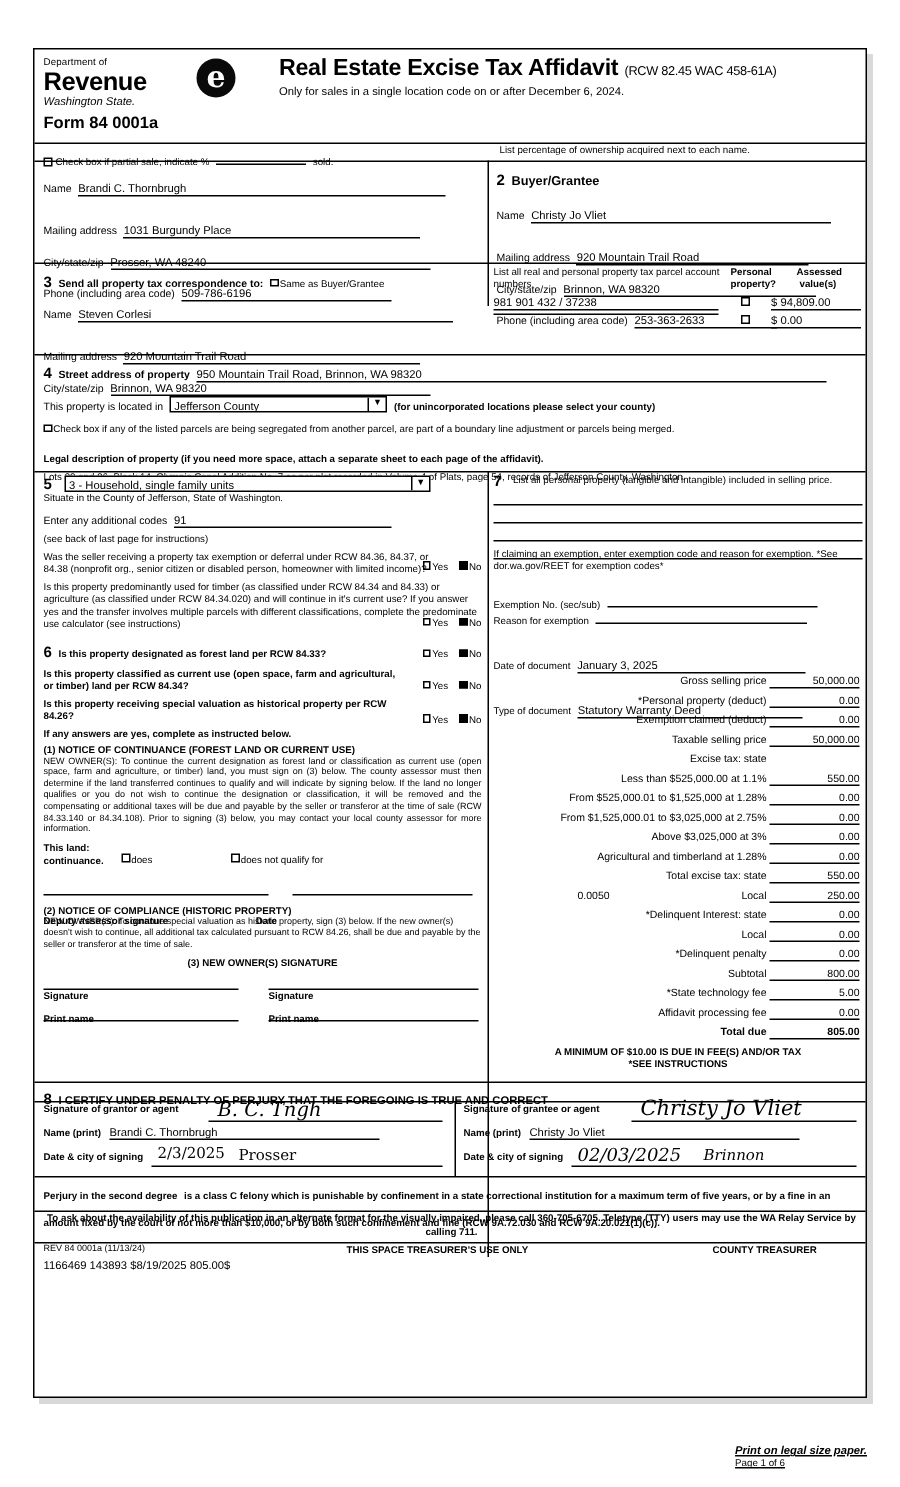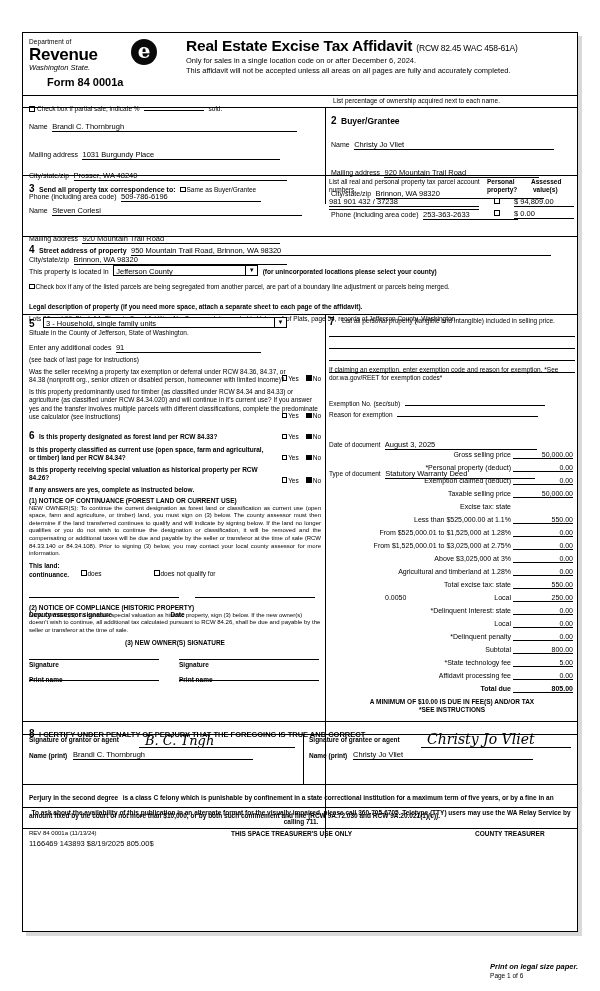--- a/index.html
+++ b/index.html
@@ -34,21 +34,21 @@
   }
   .shadow {
     position: absolute;
     left: 26px;
     top: 36px;
     width: 556px;
     height: 900px;
     background: #d9d9d9;
     z-index: 0;
   }
-  .sheet, .footer-note { z-index: 2; }
+  .sheet, .footer-note { z-index: 2; text-decoration: underline; }
 
   
   .hdr {
     position: relative;
     height: 62px;
     border-bottom: 1px solid #000;
   }
   .dept {
     position: absolute;
     left: 6px; top: 5px;
@@ -68,21 +68,20 @@
     font-weight: bold;
     text-align: center;
     line-height: 25px;
     font-family: "DejaVu Serif", serif;
   }
   .formno {
     position: absolute;
     left: 6px; top: 43px;
     font-size: 11px;
     font-weight: bold;
-    margin-left: 18px;
   }
   .titleblk {
     position: absolute;
     left: 163px; top: 4px;
     right: 4px;
   }
   .titleblk h1 {
     margin: 0;
     font-size: 15.5px;
     font-weight: bold;
@@ -193,21 +192,20 @@
       <div class="dept">
         <div class="d1">Department of</div>
         <div class="d2">Revenue</div>
         <div class="d3">Washington State.</div>
       </div>
       <div class="swirl">e</div>
       <div class="formno">Form 84 0001a</div>
       <div class="titleblk">
         <h1><span>Real Estate Excise Tax Affidavit</span> <span class="rcw">(RCW 82.45 WAC 458-61A)</span></h1>
         <p>Only for sales in a single location code on or after December 6, 2024.</p>
-        <p>This affidavit will not be accepted unless all areas on all pages are fully and accurately completed.</p>
       </div>
     </div>
 
     <div class="row" style="left:6px; top:64px; width:300px;">
       <span class="cb"></span><span class="t65">Check box if partial sale, indicate %</span>
       <span class="ul-val t65" style="width:60px;"></span>
       <span class="t65">sold.</span>
     </div>
     <div class="row t65" style="left:310px; top:64px;">List percentage of ownership acquired next to each name.</div>
 
@@ -438,21 +436,21 @@
       <span class="t65">Reason for exemption</span>
       <span class="ul-val" style="width:141px; height:8px;"></span>
     </div>
 
     <div class="row" style="left:306px; top:388px; width:246px;">
       <span class="t65">Type of document</span>
       <span class="ul-val t75" style="width:150px;margin-top:48px;">Statutory Warranty Deed</span>
     </div>
     <div class="row" style="left:306px; top:400px; width:246px;">
       <span class="t65">Date of document</span>
-      <span class="ul-val t75" style="width:152px;">August 3, 2025</span>
+      <span class="ul-val t75" style="width:152px;">January 3, 2025</span>
     </div>
 
     <div class="mrow" style="top:418px;">
       <span class="mlab">Gross selling price</span>
       <span class="mval">50,000.00</span>
     </div>
     <div class="mrow" style="top:431px;">
       <span class="mlab">*Personal property (deduct)</span>
       <span class="mval">0.00</span>
     </div>
@@ -538,32 +536,44 @@
     <div class="row" style="left:6px; top:703px; width:268px;">
       <div style="position:relative; height:16px;">
         <span class="t65 b" style="position:absolute; left:0; top:0;">Signature of grantor or agent</span>
         <span class="hand" style="position:absolute; left:116px; top:-3px; font-size:13px; font-style:italic;">B. C. Tngh</span>
         <span style="position:absolute; left:110px; top:11px; width:156px; border-bottom:1px solid #000;"></span>
       </div>
       <div style="position:relative; height:14px;">
         <span class="t65 b" style="position:absolute; left:0; top:0;">Name (print)</span>
         <span class="ul-val t75" style="position:absolute; left:44px; top:-2px; width:180px;">Brandi C. Thornbrugh</span>
       </div>
+      <div style="position:relative; height:16px;">
+        <span class="t65 b" style="position:absolute; left:0; top:2px;">Date &amp; city of signing</span>
+        <span class="hand" style="position:absolute; left:76px; top:-2px; font-size:10px;">2/3/2025</span>
+        <span class="hand" style="position:absolute; left:130px; top:-1px; font-size:10px;">Prosser</span>
+        <span style="position:absolute; left:72px; top:11px; width:194px; border-bottom:1px solid #000;"></span>
+      </div>
     </div>
 
     <div class="row" style="left:286px; top:703px; width:264px;">
       <div style="position:relative; height:16px;">
         <span class="t65 b" style="position:absolute; left:0; top:0;">Signature of grantee or agent</span>
         <span class="hand" style="position:absolute; left:118px; top:-5px; font-size:14px; font-style:italic;">Christy Jo Vliet</span>
         <span style="position:absolute; left:112px; top:11px; width:150px; border-bottom:1px solid #000;"></span>
       </div>
       <div style="position:relative; height:14px;">
         <span class="t65 b" style="position:absolute; left:0; top:0;">Name (print)</span>
         <span class="ul-val t75" style="position:absolute; left:44px; top:-2px; width:180px;">Christy Jo Vliet</span>
       </div>
+      <div style="position:relative; height:16px;">
+        <span class="t65 b" style="position:absolute; left:0; top:2px;">Date &amp; city of signing</span>
+        <span class="hand" style="position:absolute; left:76px; top:-3px; font-size:12px; font-style:italic;">02/03/2025</span>
+        <span class="hand" style="position:absolute; left:160px; top:-1px; font-size:10px; font-style:italic;">Brinnon</span>
+        <span style="position:absolute; left:72px; top:11px; width:190px; border-bottom:1px solid #000;"></span>
+      </div>
     </div>
 
     <div class="bar" style="top:751px;"></div>
     <div class="row" style="left:6px; top:753px; width:544px;">
       <span class="t65 b">Perjury in the second degree</span>
       <span class="t65 b">is a class C felony which is punishable by confinement in a state correctional institution for a maximum term of five years, or by a fine in an amount fixed by the court of not more than $10,000, or by both such confinement and fine (RCW 9A.72.030 and RCW 9A.20.021(1)(c)).</span>
     </div>
     <div class="bar" style="top:774px;"></div>
     <div class="row t65 b" style="left:6px; top:776px; width:544px; text-align:center; line-height:8.6px;">To ask about the availability of this publication in an alternate format for the visually impaired, please call 360-705-6705. Teletype (TTY) users may use the WA Relay Service by calling 711.</div>
     <div class="bar" style="top:795px;"></div>

